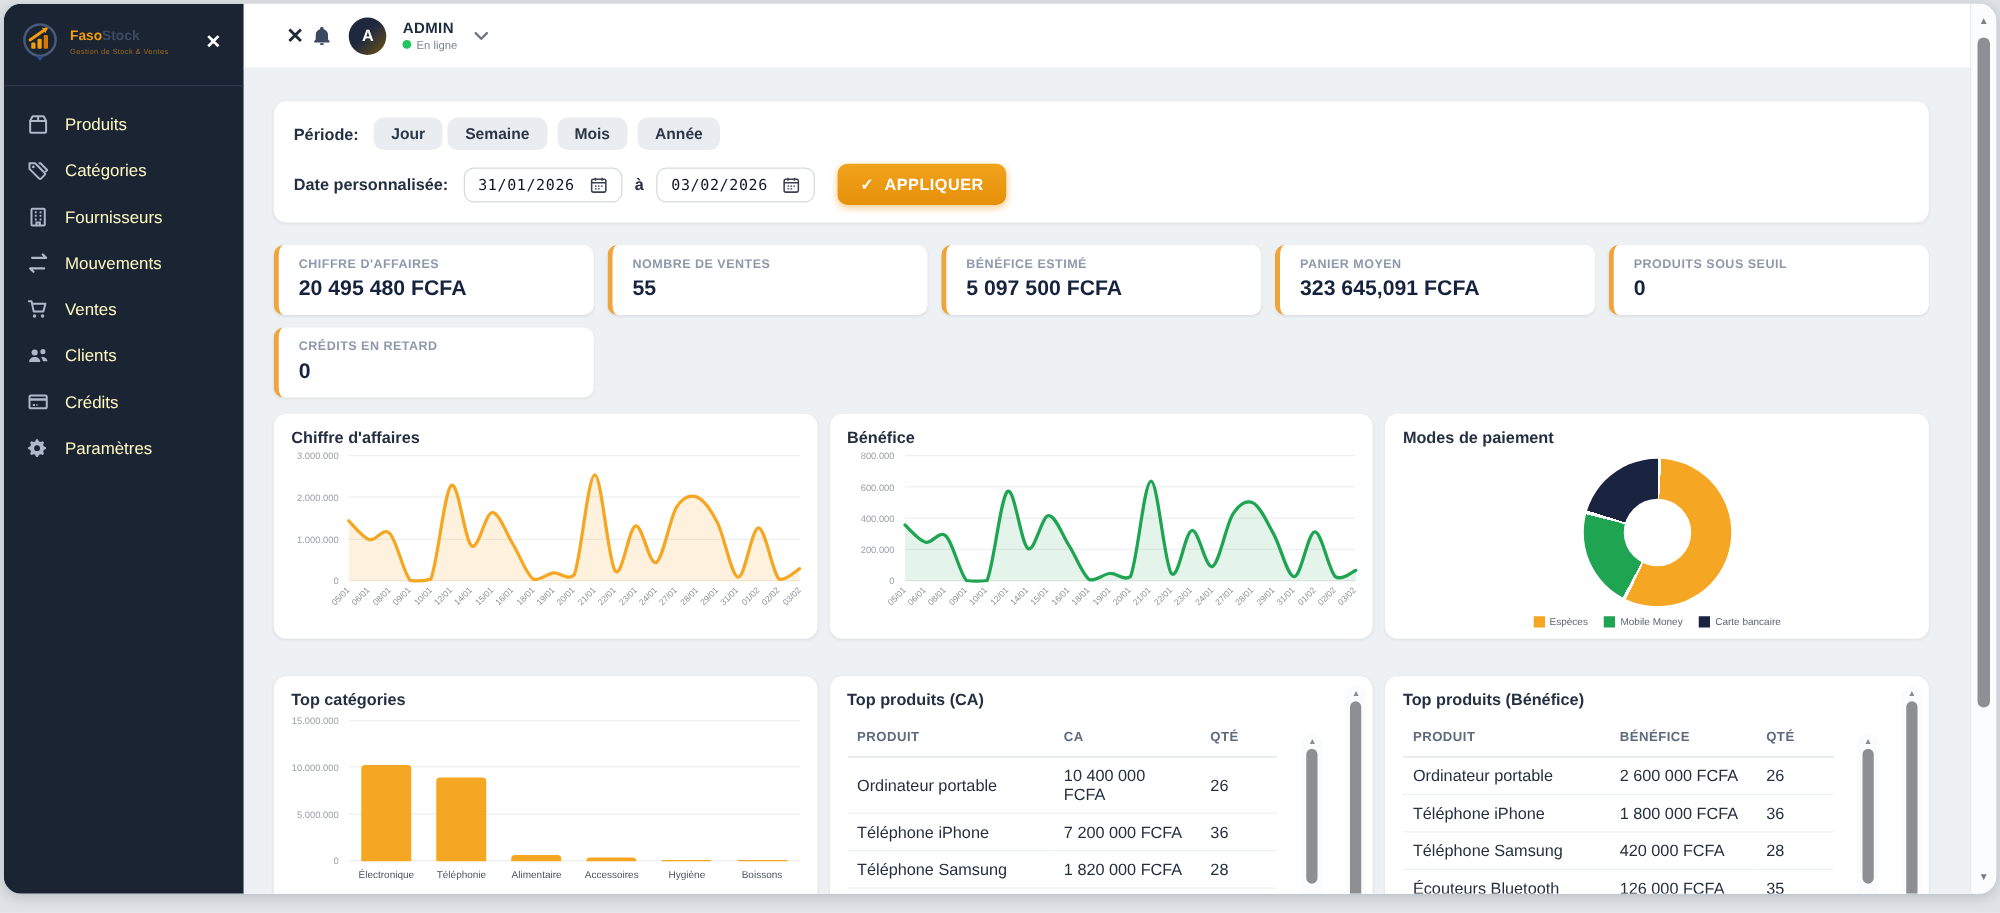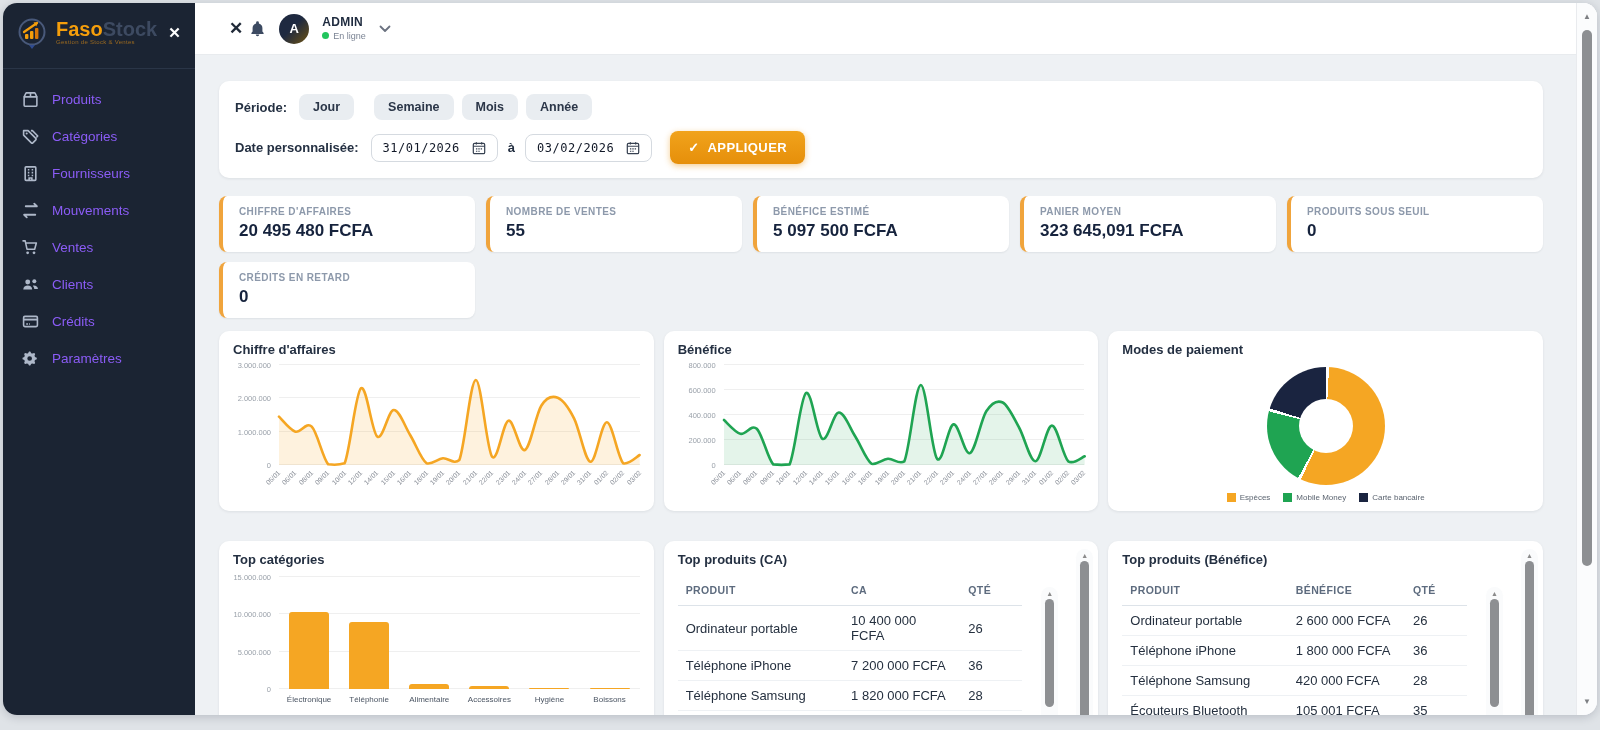--- a/index.html
+++ b/index.html
@@ -3,27 +3,27 @@
 <meta charset="utf-8">
 <style>
   * { box-sizing: border-box; }
   html,body { margin:0; padding:0; width:1600px; height:730px; background:#dfe3e7; font-family:"Liberation Sans",sans-serif; }
   .frame { position:relative; width:1594px; height:712px; margin:3px 0 0 3px; background:#fff; border-radius:14px; overflow:hidden; display:flex; box-shadow:0 2px 10px rgba(15,23,42,.18); }
 
   
   .sidebar { width:192px; flex-shrink:0; background:#1b2433; color:#cfd6e2; }
   .logo-row { display:flex; align-items:center; gap:7px; padding:13px 14px 10px 12px; }
   .logo-mark { width:34px; height:34px; flex-shrink:0; }
-  .brand-line { font-size:20px; font-weight:bold; line-height:16px; }
+  .brand-line { font-size:11px; font-weight:bold; line-height:16px; }
   .brand1 { color:#f59e0b; }
   .brand2 { color:#3d4a61; }
   .tagline { font-size:6px; color:#9c6a1f; letter-spacing:.3px; margin-top:2px; }
   .sidebar-close { margin-left:auto; background:none; border:none; color:#fff; font-size:15px; font-weight:bold; cursor:pointer; padding:2px 4px; }
   .sidebar-divider { border-top:1px solid #2a3547; margin:8px 0 13px; }
-  .menu-item { display:flex; align-items:center; gap:13px; padding:9px 14px; margin:2px 5px; border-radius:6px; font-size:13.5px; color:#8b5cf6; position:relative; cursor:pointer; }
+  .menu-item { display:flex; align-items:center; gap:13px; padding:9px 14px; margin:2px 5px; border-radius:6px; font-size:13.5px; color:#fef9c3; position:relative; cursor:pointer; }
   .menu-item .mi-icon { width:17px; height:17px; color:#aeb8c9; display:flex; }
   .menu-item .mi-icon svg { width:100%; height:100%; }
   .menu-item.active { background:#27324a; color:#f0a028; }
   .menu-item.active .mi-icon { color:#f0a028; }
   .menu-item.active::before { content:""; position:absolute; left:-2px; top:3px; bottom:3px; width:4px; border-radius:3px; background:#f59e0b; }
 
   
   .main { flex:1; display:flex; flex-direction:column; min-width:0; }
   .topbar { height:52px; flex-shrink:0; background:#fff; border-bottom:1px solid #e8ebee; display:flex; align-items:center; padding:0 64px 0 28px; }
   .toggle { background:none; border:none; font-size:17px; font-weight:bold; color:#1f2937; cursor:pointer; }
@@ -237,21 +237,21 @@
             </svg>
         </button>
       </div>
     </header>
 
     <div class="content">
 
       <div class="card filter-card">
         <div class="filter-row">
           <span class="filter-label">Période:</span>
-          <span id="period-pills"><button class="pill" style="margin-right:20px">Jour</button><button class="pill" style="margin-right:8px">Semaine</button><button class="pill" style="margin-right:8px">Mois</button><button class="pill" style="margin-right:8px">Année</button></span>
+          <span id="period-pills"><button class="pill" style="margin-right:4px">Jour</button><button class="pill" style="margin-right:8px">Semaine</button><button class="pill" style="margin-right:8px">Mois</button><button class="pill" style="margin-right:8px">Année</button></span>
         </div>
         <div class="filter-row">
           <span class="filter-label">Date personnalisée:</span>
           <div class="date-box">
             <span class="date-val">31/01/2026</span>
             <svg width="14" height="14" viewBox="0 0 16 16" fill="none" stroke="#374151" stroke-width="1.4">
                 <rect x="1.5" y="2.8" width="13" height="11.7" rx="1.4"></rect>
                 <line x1="1.5" y1="6" x2="14.5" y2="6"></line>
                 <line x1="5" y1="1.3" x2="5" y2="4"></line>
                 <line x1="11" y1="1.3" x2="11" y2="4"></line>
@@ -533,21 +533,21 @@
                     <td>1 800 000 FCFA</td>
                     <td>36</td>
                   </tr>
                   <tr>
                     <td>Téléphone Samsung</td>
                     <td>420 000 FCFA</td>
                     <td>28</td>
                   </tr>
                   <tr>
                     <td>Écouteurs Bluetooth</td>
-                    <td>105 001 FCFA</td>
+                    <td>126 000 FCFA</td>
                     <td>35</td>
                   </tr>
                 </tbody>
               </table>
           </div>
           <div class="vscroll table-sb">
               <span class="arr js-up">▲</span>
               <span class="thumb"></span>
             </div>
           <div class="vscroll card-sb">

